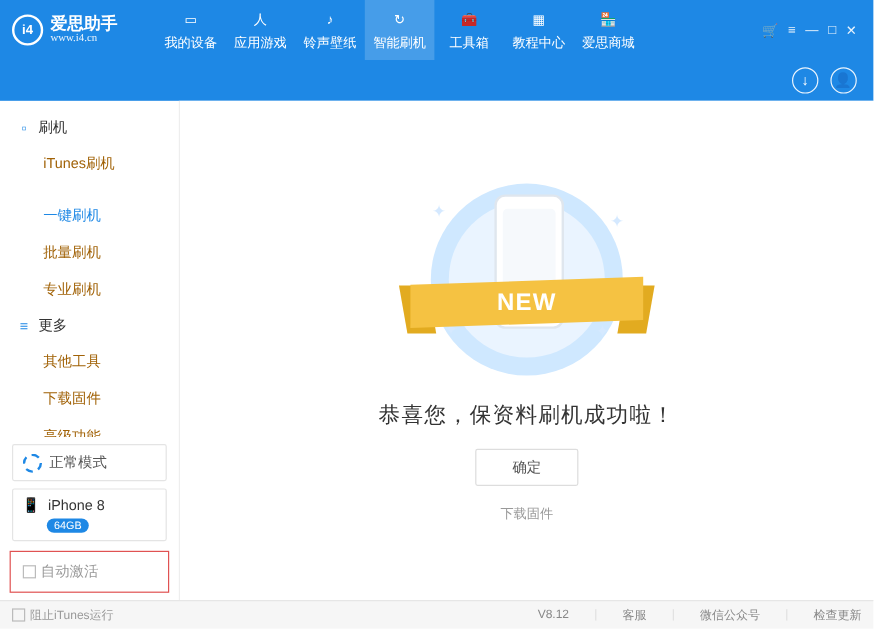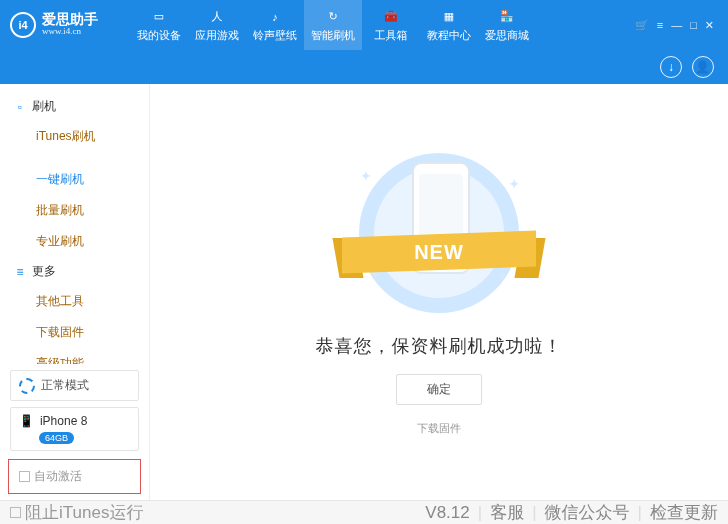--- a/index.html
+++ b/index.html
@@ -48,21 +48,21 @@
     .spark.s4 { right: 36px; bottom: 34px; }
     .ribbon { position: absolute; left: 8px; right: 8px; top: 86px; height: 36px; }
     .ribbon .band { position: absolute; inset: 0; background: #f5c242; transform: skewY(-2deg); }
     .ribbon .tailL, .ribbon .tailR { position: absolute; width: 24px; height: 40px; background: #e2ab20; top: 4px; }
     .ribbon .tailL { left: -6px; transform: skewX(10deg); }
     .ribbon .tailR { right: -6px; transform: skewX(-10deg); }
     .ribbon .txt { position: absolute; inset: 0; display: flex; align-items: center; justify-content: center; font-family: Arial Black, Arial; font-size: 20px; font-weight: 900; color: #fff; letter-spacing: 1px; }
     .success-text { font-size: 18px; color: #333; letter-spacing: 1px; }
     .ok-btn { border: 1px solid #ddd; background: #fff; padding: 6px 30px; font-size: 12px; color: #555; cursor: pointer; border-radius: 2px; }
     .loglink { font-size: 11px; color: #999; cursor: pointer; }
-    .footer { height: 24px; background: #f6f6f6; border-top: 1px solid #e6e6e6; display: flex; align-items: center; padding: 0 10px; font-size: 17px; color: #888; gap: 8px; }
+    .footer { height: 24px; background: #f6f6f6; border-top: 1px solid #e6e6e6; display: flex; align-items: center; padding: 0 10px; font-size: 10px; color: #888; gap: 21px; }
     .footer .spacer { flex: 1; }
     .footer .fdiv { color: #ddd; }
   </style>
 </head>
 <body>
 
 <div class="titlebar">
   <div class="logo-block">
     <div class="logo-circle">i4</div>
     <div class="logo-text">

